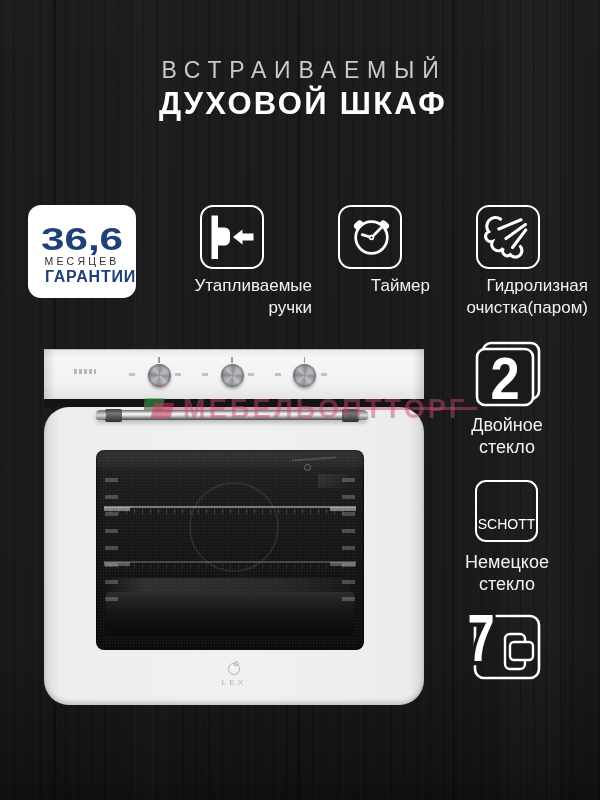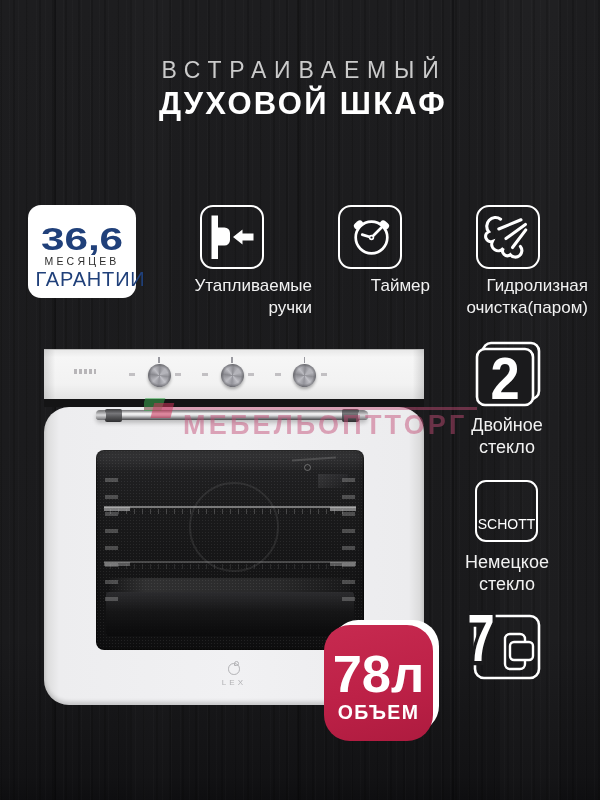--- a/index.html
+++ b/index.html
@@ -16,21 +16,21 @@
       font-size:23px;letter-spacing:7.8px;font-weight:500;}
   .t2{left:3px;top:86px;width:600px;text-align:center;color:#ffffff;
       font-size:31px;letter-spacing:2.3px;font-weight:bold;}
   
   .warr{left:28px;top:205px;width:108px;height:93px;background:#fff;border-radius:13px;text-align:center;}
   .warr .n{position:absolute;left:0;top:18px;width:108px;text-align:center;line-height:1;
      font-size:32px;font-weight:bold;color:#20407a;transform:scaleX(1.32);transform-origin:50% 50%;}
   .warr .m{position:absolute;left:0;top:51px;width:108px;text-align:center;line-height:1;
      font-size:10.5px;color:#2e2e2e;letter-spacing:3.2px;font-weight:500;}
   .warr .g{position:absolute;left:0;top:63.5px;width:125px;text-align:center;line-height:1;
-     font-size:20px;color:#20407a;letter-spacing:0.8px;font-weight:normal;}
+     font-size:16px;color:#20407a;letter-spacing:0.8px;font-weight:bold;}
   
   .ibox{width:64px;height:64px;border:2.6px solid #fff;border-radius:13px;box-sizing:border-box;}
   .lbl{color:#f2f2f2;font-size:17px;text-align:right;line-height:22px;}
   
   .rlbl{color:#f2f2f2;font-size:18px;text-align:center;line-height:22px;}
   
   .oven{left:44px;top:349px;width:380px;height:356px;}
   .panel{position:absolute;left:0;top:0;width:380px;height:50px;
      background:linear-gradient(90deg,rgba(0,0,0,0.13) 0,rgba(0,0,0,0) 3%,rgba(0,0,0,0) 97%,rgba(0,0,0,0.14) 100%),
         linear-gradient(180deg,#e8e8e8 0,#f6f6f6 15%,#f2f2f2 70%,#e3e3e3 100%);
@@ -90,21 +90,21 @@
   .vol{left:324px;top:618px;width:110px;height:123px;}
   .vol .back{position:absolute;left:8px;top:2px;width:107px;height:112px;background:#fff;border-radius:26px;}
   .vol .front{position:absolute;left:0;top:7px;width:109px;height:116px;border-radius:26px;
      background:linear-gradient(165deg,#c72a50 0%,#bd2147 55%,#ae1b3f 100%);}
   .vol .n{position:absolute;left:0;top:24.5px;width:109px;text-align:center;color:#fff;
      font-size:52.5px;font-weight:bold;}
   .vol .o{position:absolute;left:0;top:83px;width:109px;text-align:center;color:#fff;
      font-size:19.5px;font-weight:bold;letter-spacing:1.4px;}
   
   .wm{left:144px;top:394px;width:340px;height:30px;pointer-events:none;}
-  .wmtext{position:absolute;left:39px;top:16px;font-size:27px;font-weight:bold;letter-spacing:3.2px;
+  .wmtext{position:absolute;left:39px;top:0px;font-size:27px;font-weight:bold;letter-spacing:3.2px;
      color:rgba(195,75,118,0.48);white-space:nowrap;}
   .wmline{position:absolute;left:0px;top:13px;width:333px;height:2.5px;background:rgba(195,75,118,0.48);}
 </style>
 </head>
 <body>
 <div id="stage">
   <div class="abs" style="left:54px;top:0;width:2px;height:800px;background:rgba(0,0,0,0.35);"></div>
   <div class="abs" style="left:297px;top:0;width:2px;height:800px;background:rgba(0,0,0,0.3);"></div>
   <div class="abs" style="left:452px;top:0;width:1.5px;height:800px;background:rgba(0,0,0,0.28);"></div>
   <div class="abs" style="left:130px;top:0;width:40px;height:800px;background:rgba(255,255,255,0.012);"></div>
@@ -215,20 +215,14 @@
 
   <div class="abs wm">
     <svg class="abs" style="left:0;top:2px;" width="36" height="24" viewBox="0 0 36 24">
       <rect x="2" y="2" width="20" height="13" fill="rgba(60,170,80,0.55)" transform="skewX(-18)"></rect>
       <rect x="12" y="7" width="20" height="15" fill="rgba(205,50,90,0.55)" transform="skewX(-14)"></rect>
     </svg>
     <div class="wmtext">МЕБЕЛЬОПТТОРГ</div>
     <div class="wmline"></div>
   </div>
 
-  <div class="abs vol">
-    <div class="back"></div>
-    <div class="front"></div>
-    <div class="n">78л</div>
-    <div class="o">ОБЪЕМ</div>
-  </div>
 
 </div>
 
 </body></html>

